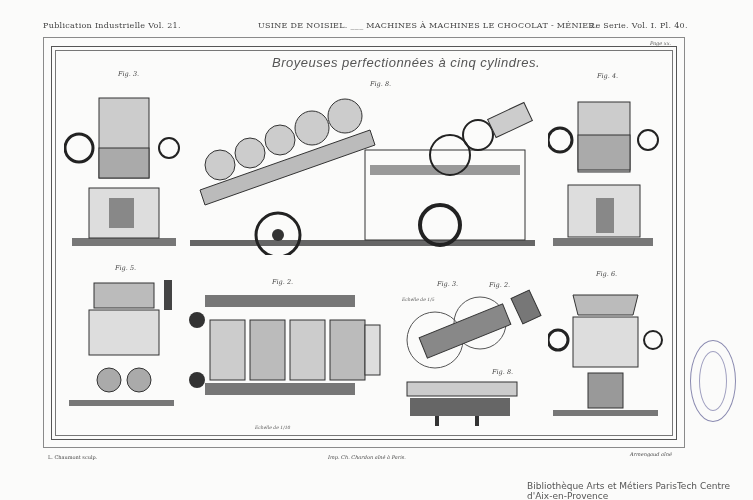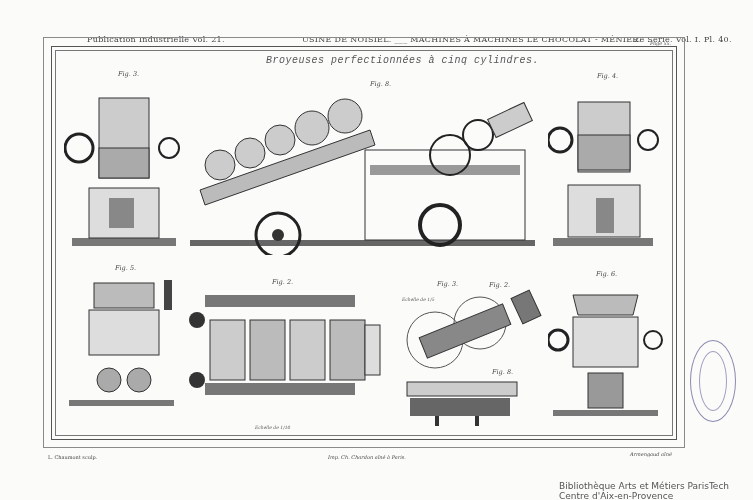--- a/index.html
+++ b/index.html
@@ -1,26 +1,26 @@
 <!DOCTYPE html>
 <html><head>
 <meta charset="utf-8">
 <style>
   html,body{margin:0;padding:0;}
   body{width:753px;height:500px;background:#fbfbfa;position:relative;overflow:hidden;font-family:"DejaVu Serif",serif;color:#333;}
-  .hdr{position:absolute;top:35px;font-size:8px;letter-spacing:0.3px;color:#444;margin-left:44px;}
+  .hdr{position:absolute;top:21px;font-size:8px;letter-spacing:0.3px;color:#444;}
   .outer{position:absolute;left:43px;top:37px;width:640px;height:409px;border:1px solid #8a8a8a;}
   .mid{position:absolute;left:51px;top:46px;width:624px;height:392px;border:1px solid #555;}
   .inner{position:absolute;left:55px;top:50px;width:616px;height:384px;border:1px solid #777;}
-  .subtitle{position:absolute;left:266px;top:55px;font-family:Liberation Mono, monospace;font-style:italic;font-size:10px;color:#555;letter-spacing:0.5px;}
+  .subtitle{position:absolute;left:272px;top:55px;font-family:Liberation Sans, sans-serif;font-style:italic;font-size:13px;color:#555;letter-spacing:0.5px;}
   .page{position:absolute;left:650px;top:40px;font-size:5px;font-style:italic;color:#555;}
   .fig{position:absolute;font-size:6.5px;font-style:italic;color:#444;text-align:center;}
   .sm{position:absolute;font-size:4.5px;font-style:italic;color:#555;}
   .foot{position:absolute;top:454px;font-size:5px;color:#444;}
-  .lib{position:absolute;left:527px;top:481px;font-family:"DejaVu Sans",sans-serif;font-size:9px;color:#555;margin-left:32px;}
+  .lib{position:absolute;left:527px;top:481px;font-family:"DejaVu Sans",sans-serif;font-size:9px;color:#555;}
   svg{position:absolute;}
   .stamp{position:absolute;left:690px;top:340px;width:44px;height:80px;border:1.5px solid #8a8ab0;border-radius:50%;}
   .stamp-inner{position:absolute;left:8px;top:10px;width:26px;height:58px;border:1px solid #a0a0c0;border-radius:50%;}
 </style>
 </head>
 <body>
 
 <div class="hdr" style="left:43px">Publication Industrielle  Vol. 21.</div>
 <div class="hdr" style="left:258px">USINE DE NOISIEL. ___ MACHINES À MACHINES LE CHOCOLAT - MÉNIER.</div>
 <div class="hdr" style="left:590px">2e Serie.  Vol. I.  Pl. 40.</div>

